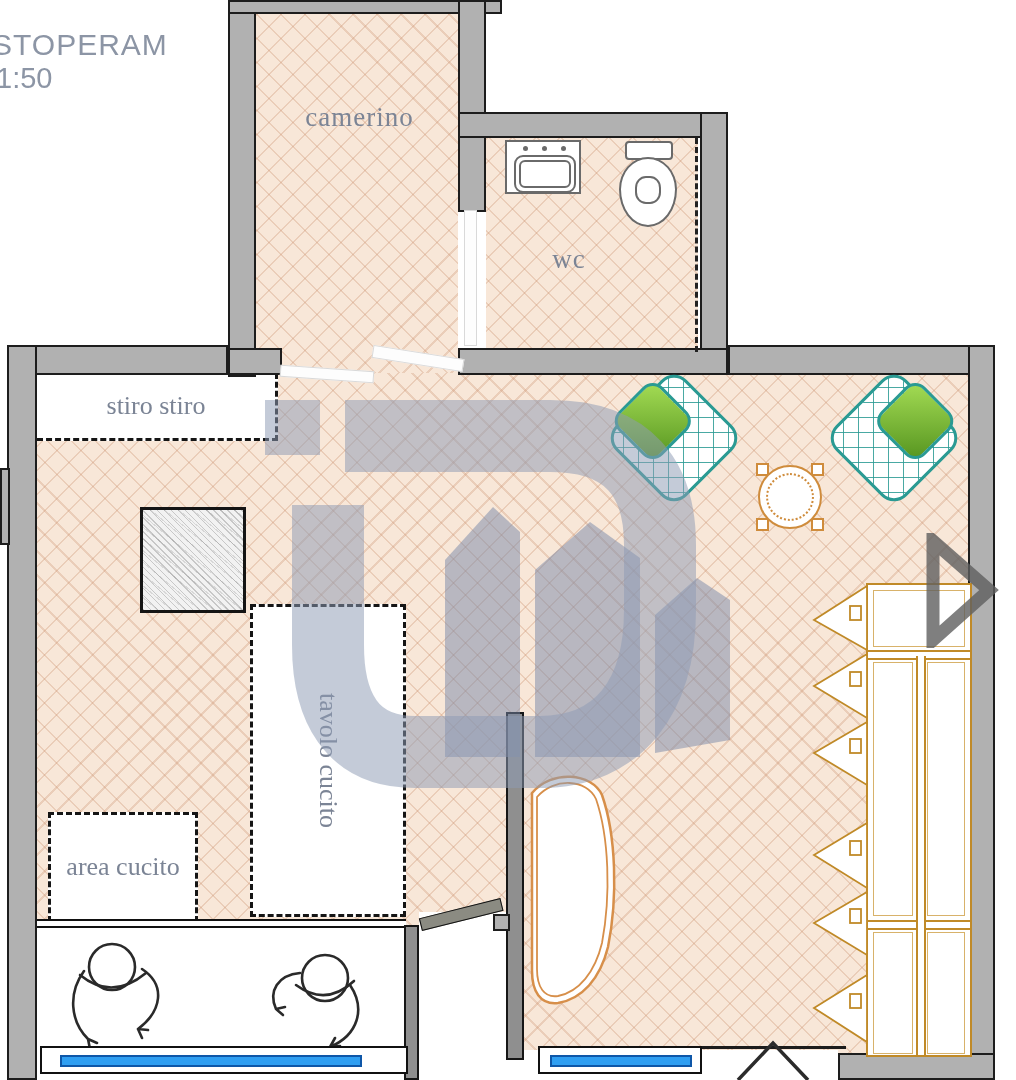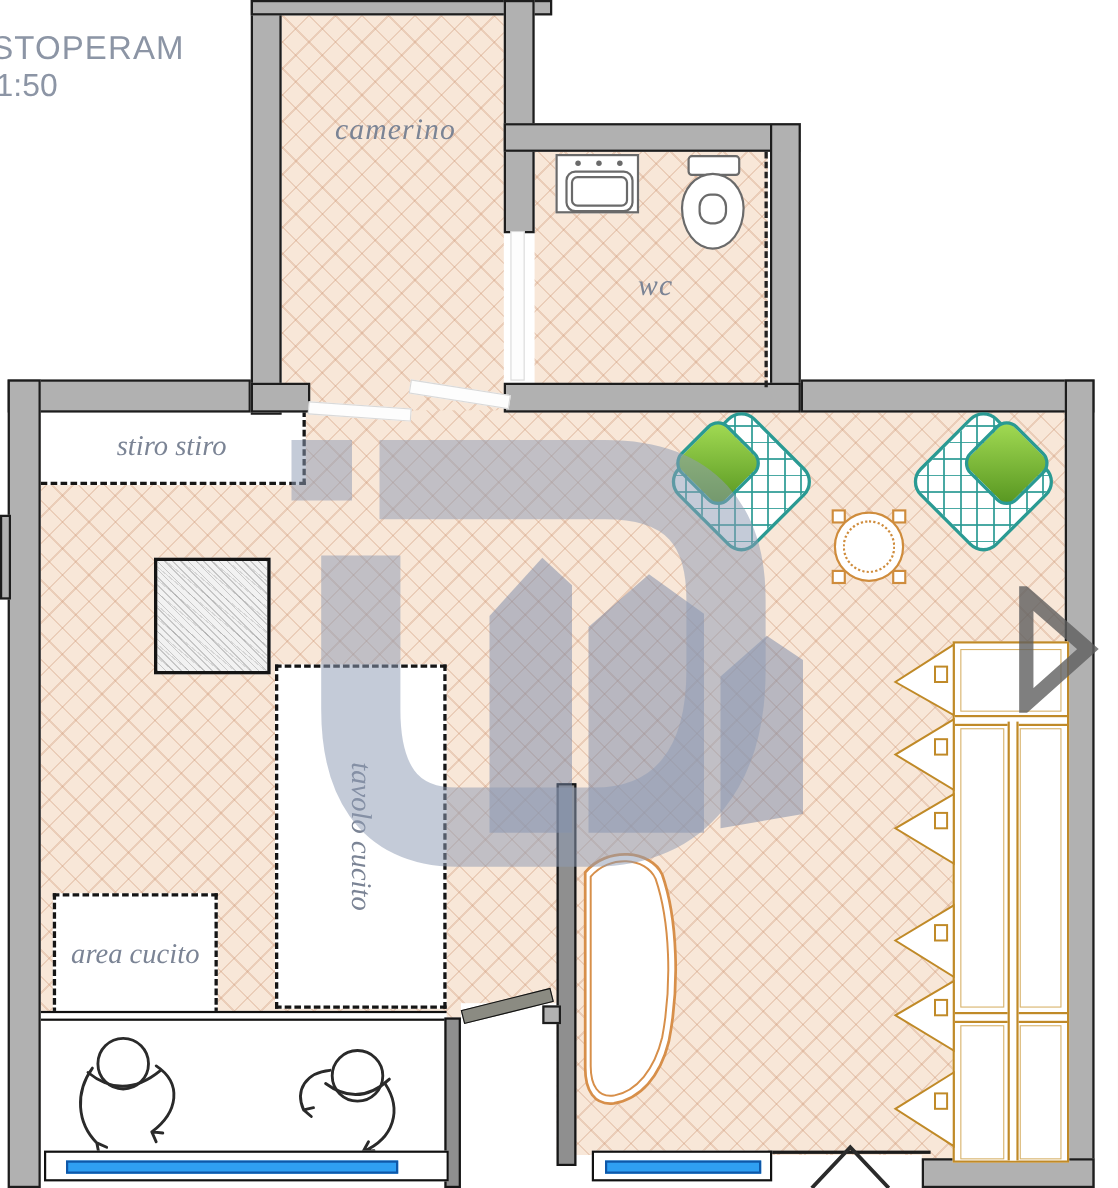--- a/index.html
+++ b/index.html
@@ -8,21 +8,21 @@
   .abs{position:absolute;box-sizing:border-box;}
   .floor{background-color:#f8e7d8;
     background-image:
       repeating-linear-gradient(45deg, rgba(203,146,112,0.30) 0 1.6px, transparent 1.6px 17px),
       repeating-linear-gradient(135deg, rgba(203,146,112,0.30) 0 1.6px, transparent 1.6px 17px);}
   .wall{background:#b1b1b1;border:2px solid #1d1d1d;}
   .partition{background:#8f8f8f;border:2px solid #161616;}
   .white{background:#fff;}
   .zone{background:#fff;border:3px dashed #151515;display:flex;align-items:center;justify-content:center;}
   .zone-open-top{border-top:none;border-left:none;}
-  .label{font-family:"Liberation Serif",serif;font-style:italic;color:#7b8495;}
+  .label{font-family:"Liberation Serif",serif;color:#7b8495;}
   .room-label{font-size:27px;letter-spacing:1px;}
   .zone-label{font-size:26px;}
   .vlabel{writing-mode:vertical-rl;}
   .title-txt{color:#8c95a5;font-size:30px;letter-spacing:1px;}
   .scale-txt{color:#8c95a5;font-size:29px;}
   .hatch{background-color:#f2f2f2;border:3px solid #141414;
     background-image:
       repeating-linear-gradient(45deg, rgba(120,120,120,0.35) 0 1px, transparent 1px 5px),
       repeating-linear-gradient(40deg, rgba(120,120,120,0.22) 0 1px, transparent 1px 9px);}
   .dline{border-top:2px solid #111;border-bottom:2px solid #111;background:#fff;}
@@ -188,21 +188,21 @@
   </div>
   <div class="abs frame" style="left:538px;top:1046px;width:164px;height:28px;">
     <div class="abs glass" style="left:10px;top:7px;width:142px;height:12px;"></div>
   </div>
 
   <svg class="abs" style="left:728px;top:1038px;" width="90" height="42" viewBox="0 0 90 42">
     <path d="M 10 42 L 45 5 L 80 42" fill="none" stroke="#2b2b2b" stroke-width="3.5"></path>
   </svg>
 
   <div class="abs label room-label" style="left:272px;top:102px;width:175px;text-align:center;">camerino</div>
-  <div class="abs label room-label" style="left:556px;top:244px;width:80px;text-align:center;">wc</div>
+  <div class="abs label room-label" style="left:529px;top:244px;width:80px;text-align:center;">wc</div>
 
   <svg class="abs" style="left:250px;top:385px;pointer-events:none;" width="480" height="430" viewBox="0 0 480 430">
     <rect x="15" y="15" width="55" height="55" fill="#8d9bb4" fill-opacity="0.52"></rect>
     <g fill="#7788a8" fill-opacity="0.5">
       <polygon points="195,372 195,175 243,122 270,147 270,372"></polygon>
       <polygon points="285,372 285,185 340,137 390,173 390,372"></polygon>
       <polygon points="405,368 405,230 447,193 480,215 480,355"></polygon>
     </g>
     <path d="M 95 51 H 300 C 380 51 410 95 410 160 V 225 C 410 310 370 367 290 367 H 165 C 100 367 78 320 78 260 V 120" fill="none" stroke="#8d9bb4" stroke-opacity="0.52" stroke-width="72"></path>
   </svg>

